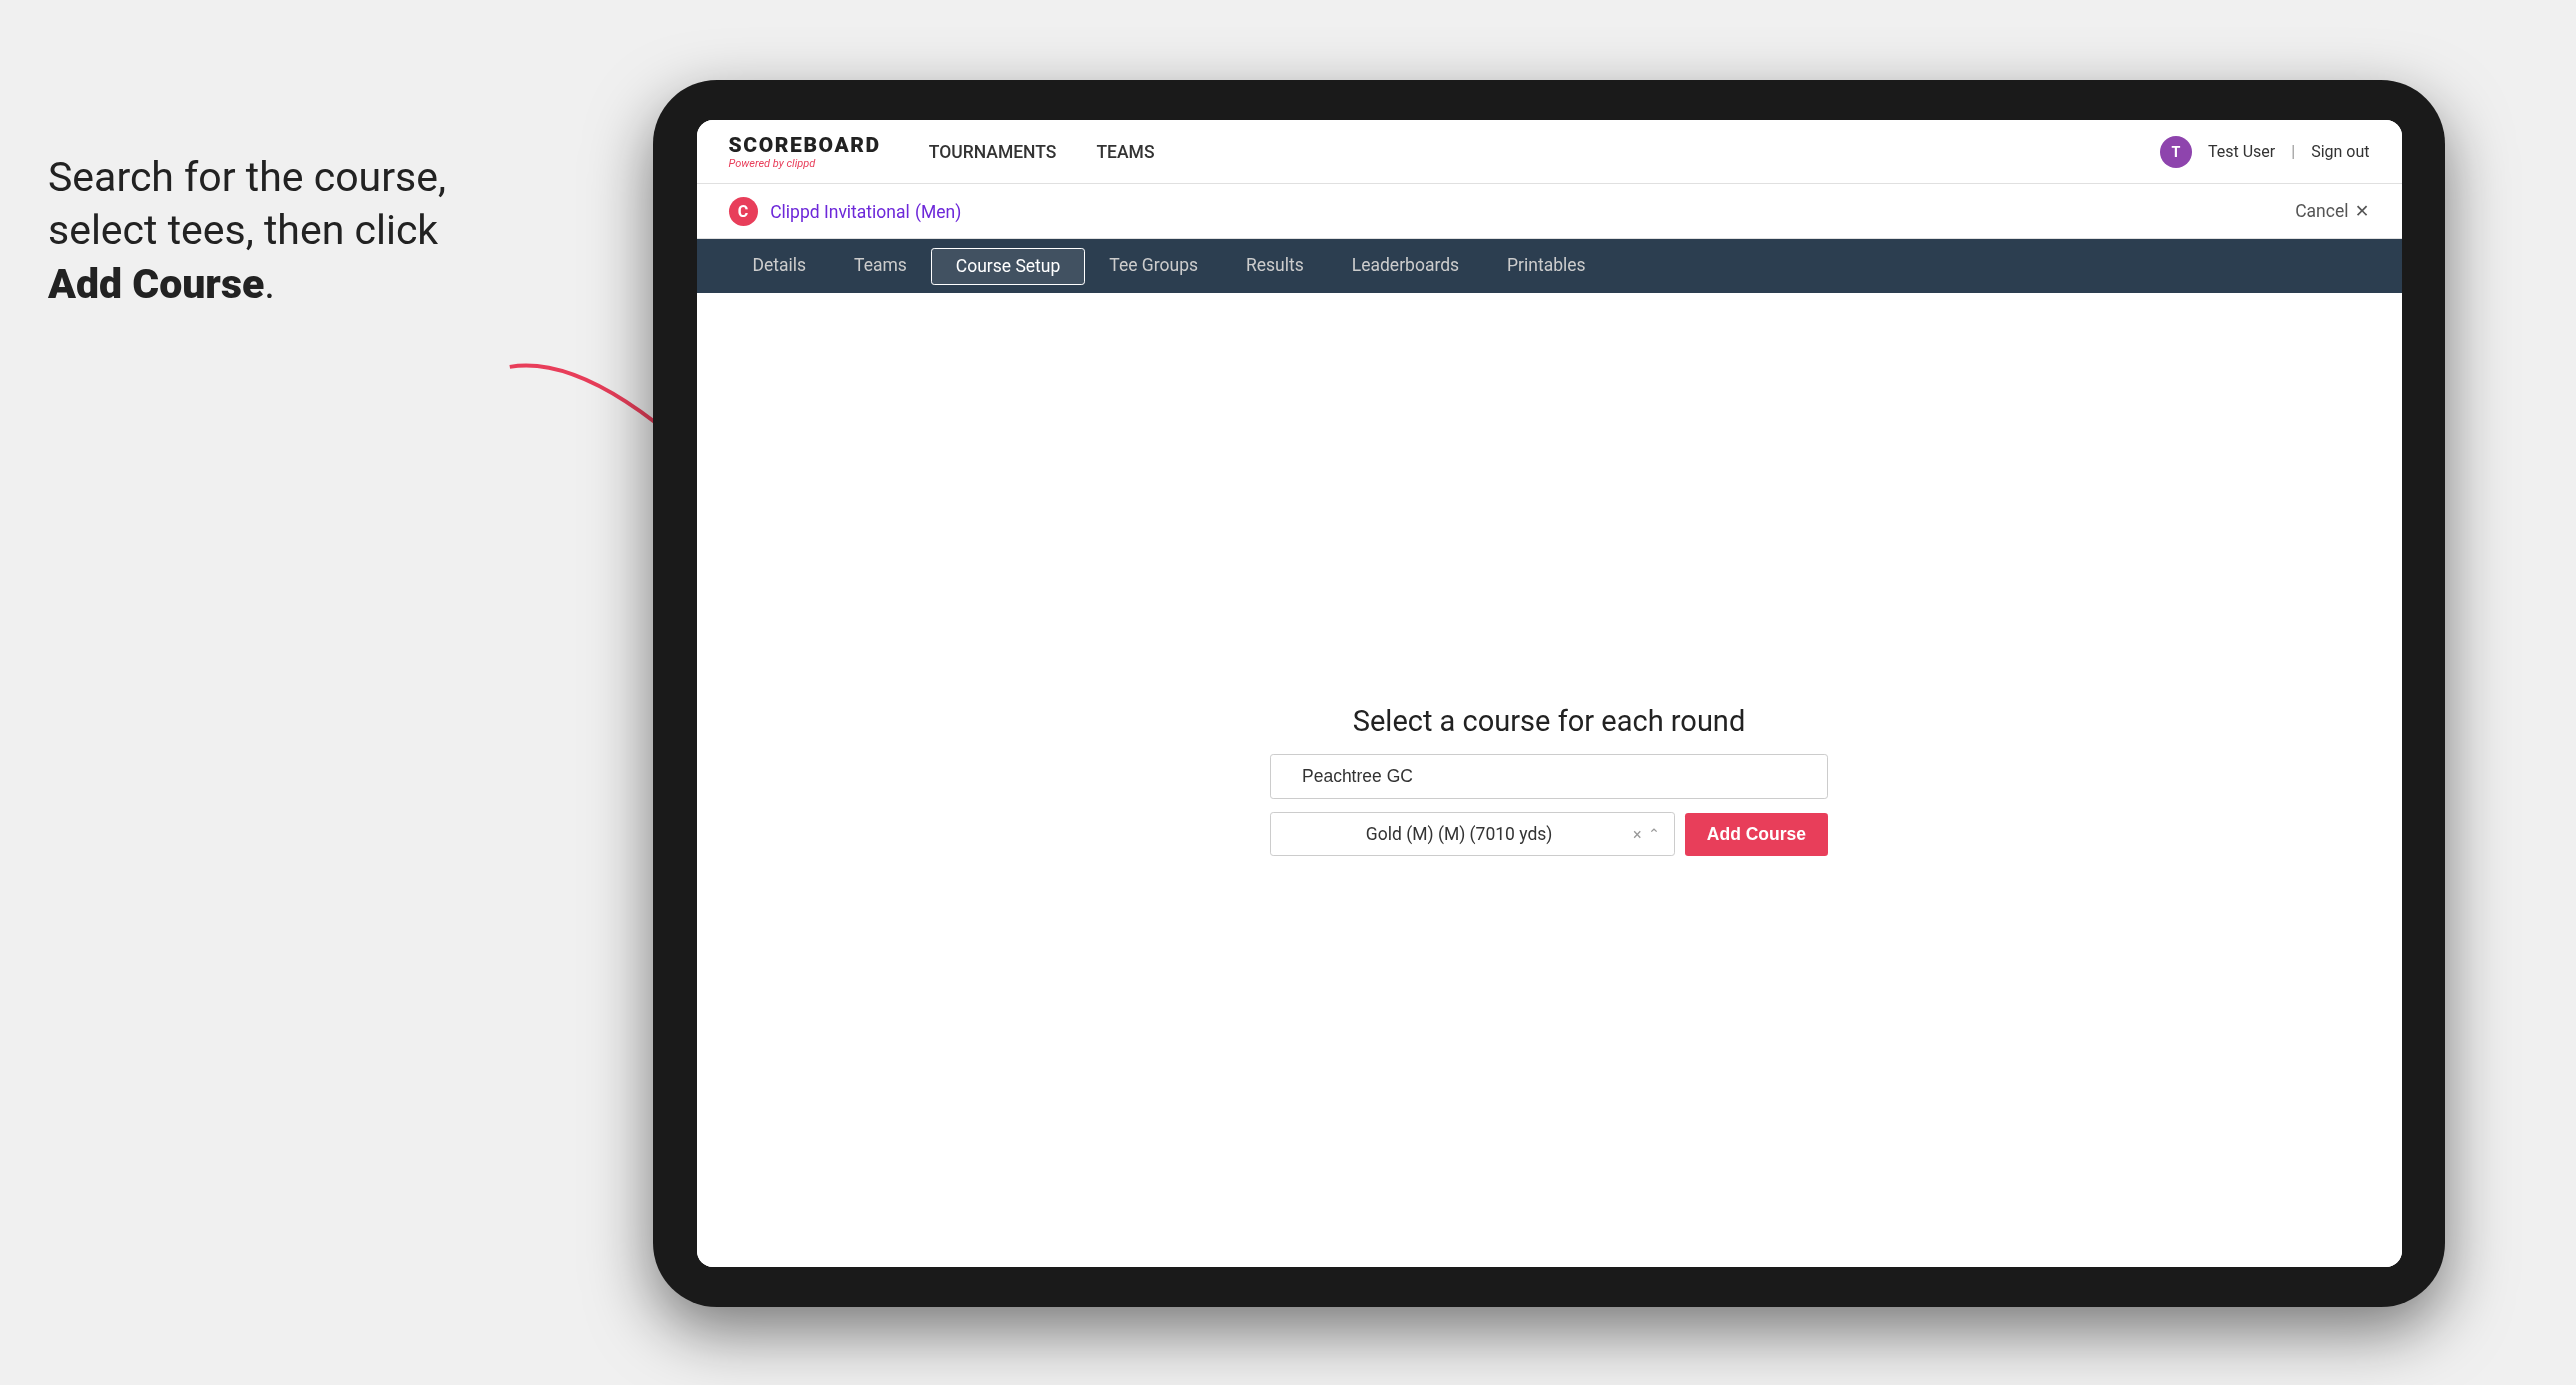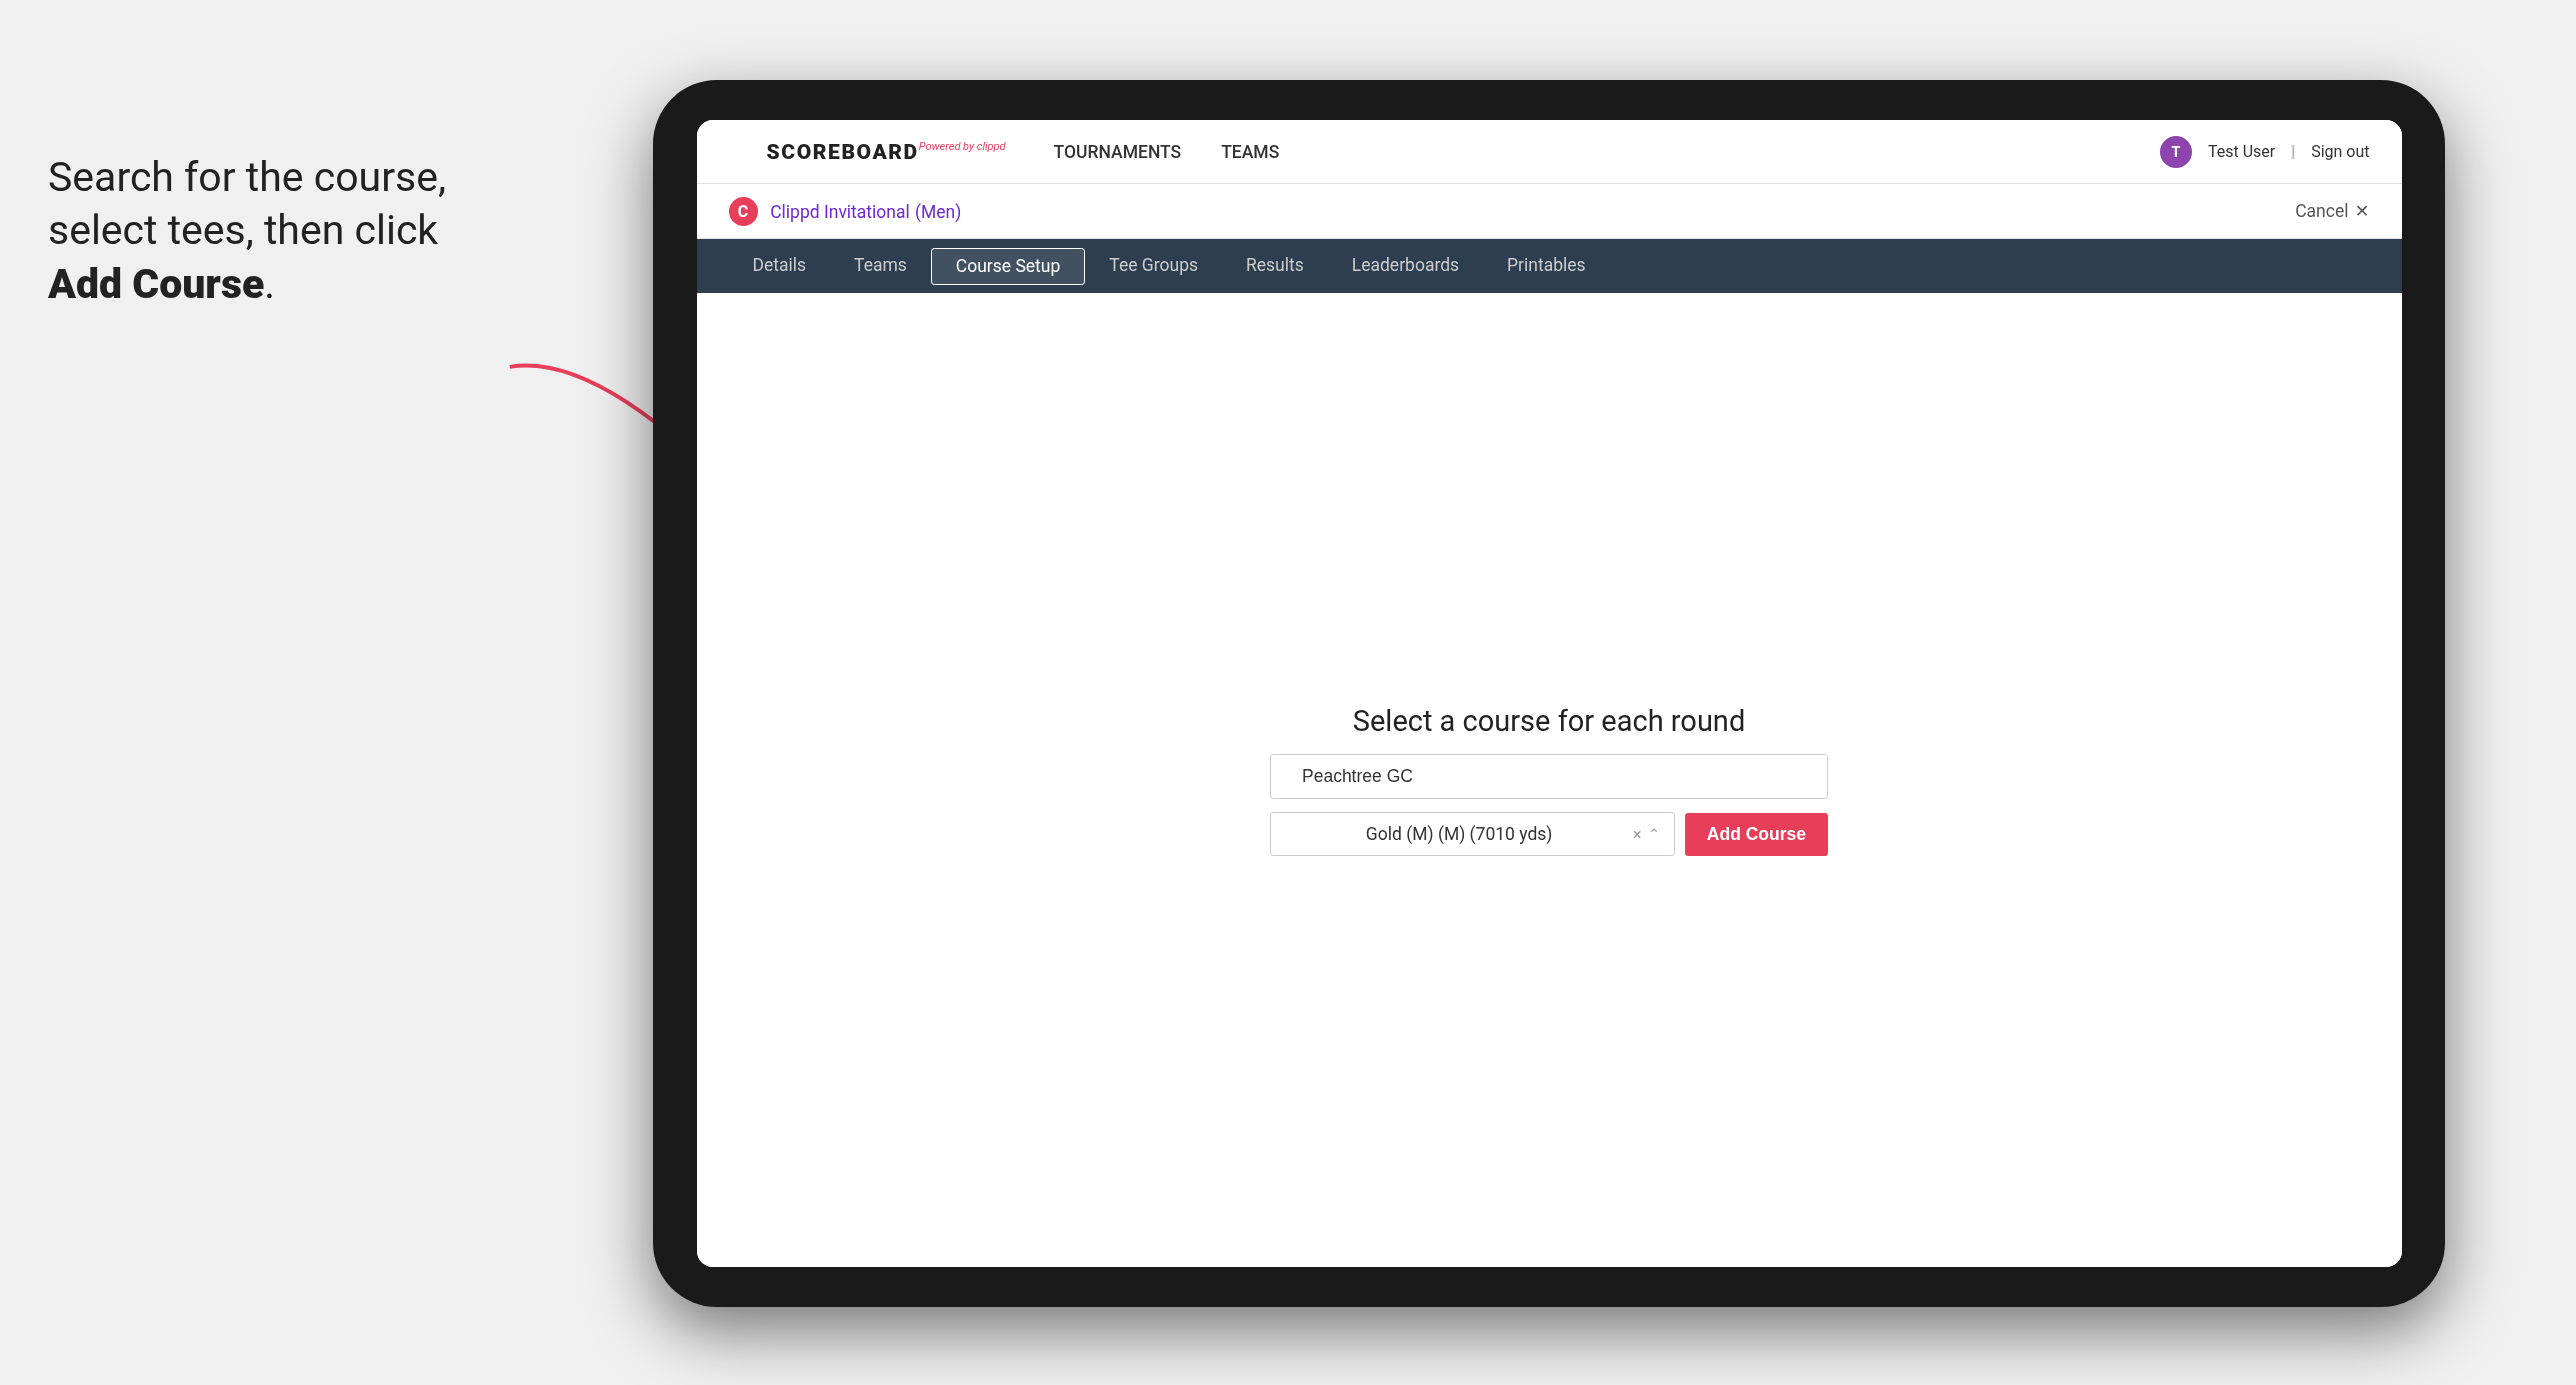--- a/index.html
+++ b/index.html
@@ -79,23 +79,22 @@
       background: #fff;
       border-bottom: 0.8px solid #e0e0e0;
       display: flex;
       align-items: center;
       padding: 0 32px;
       height: 64px;
       flex-shrink: 0;
     }
     .logo-area {
       display: flex;
-      flex-direction: row;
+      flex-direction: column;
       margin-right: 48px;
-      margin-left: 38px;
     }
     .logo-text {
       font-size: 21px;
       font-weight: 900;
       letter-spacing: 1.6px;
       color: #222;
     }
     .logo-sub {
       font-size: 11px;
       color: #e83e5a;

